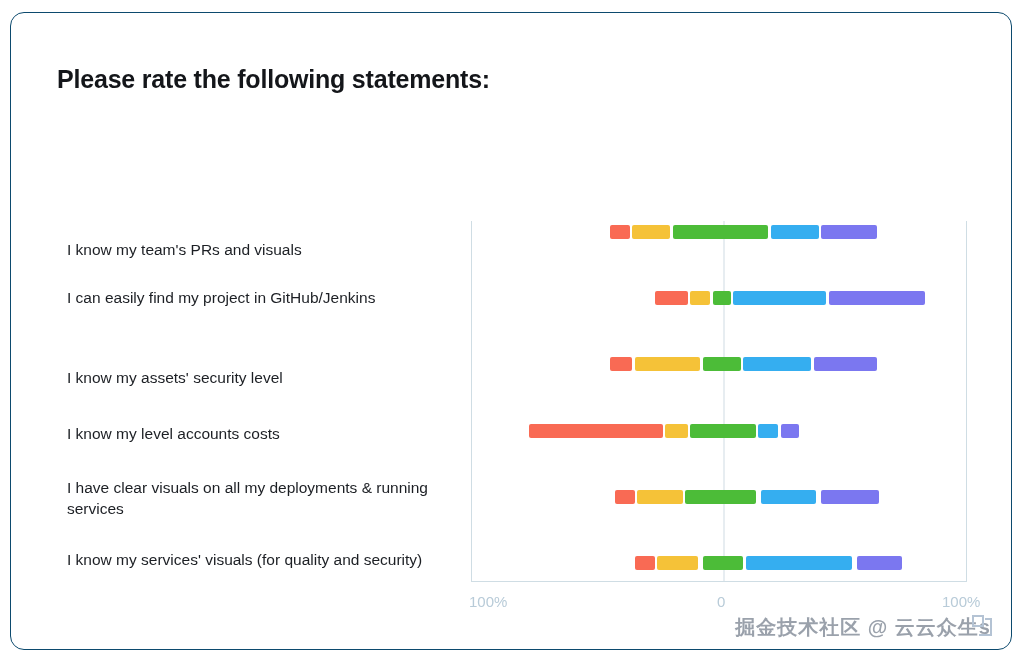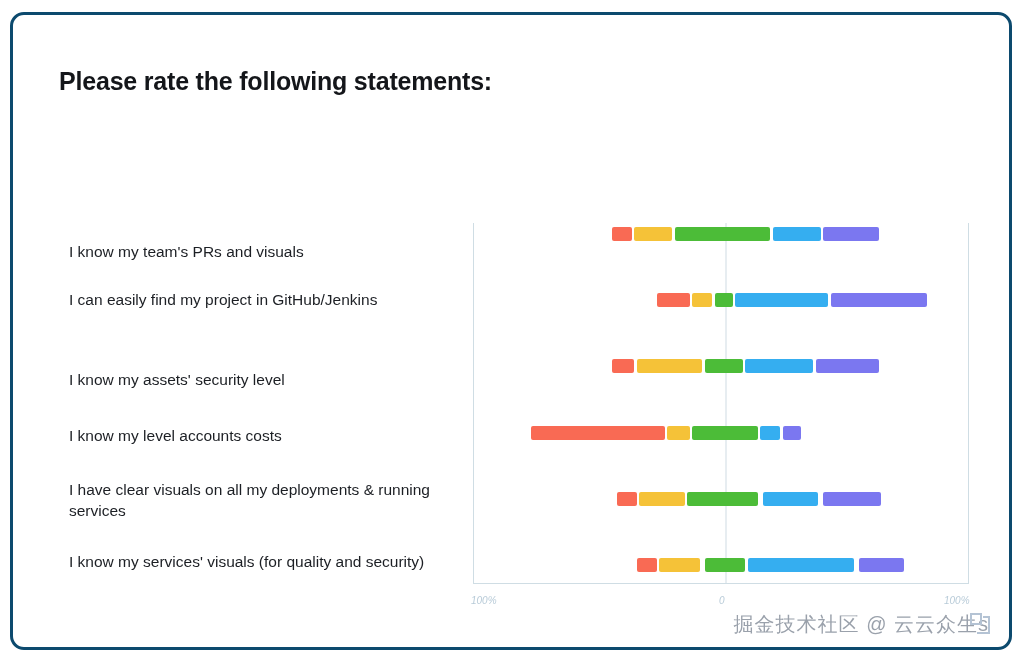--- a/index.html
+++ b/index.html
@@ -22,21 +22,21 @@
   }
 
   
   .card {
     position: absolute;
     left: 10px;
     top: 12px;
     width: 1002px;
     height: 638px;
     background: #ffffff;
-    border: 3px solid #0c4a6e;
+    border: 1px solid #0c4a6e;
     border-radius: 14px;
     box-sizing: border-box;
     overflow: hidden;
   }
 
   .title {
     position: absolute;
     left: 46px;
     top: 52px;
     font-size: 25px;
@@ -118,24 +118,23 @@
     position: absolute;
     top: 0;
     height: 14px;
     border-radius: 2px;
   }
 
   
   .tick {
     position: absolute;
     top: 580px;
-    font-size: 10px;
+    font-size: 15px;
     color: #b8cbd8;
     white-space: nowrap;
-    font-style: italic;
   }
   .tick-left   { left: 458px; }
   .tick-center { left: 706px; }
   .tick-right  { left: 931px; }
 
   
   .statements {
     position: absolute;
     left: 56px;
     top: 196px;
@@ -149,27 +148,28 @@
     line-height: 21px;
     color: #1c1f24;
   }
 
   
   .watermark {
     position: absolute;
     right: 16px;
     bottom: 8px;
     display: flex;
-    align-items: flex-start;
+    align-items: flex-end;
     gap: 2px;
     font-size: 20px;
     color: #7e8794;
     letter-spacing: 1px;
     white-space: nowrap;
     opacity: 0.78;
+    font-weight: bold;
   }
   .wm-logo {
     position: relative;
     width: 26px;
     height: 26px;
     margin-left: -24px;
     margin-bottom: 2px;
   }
 </style>
 </head>

